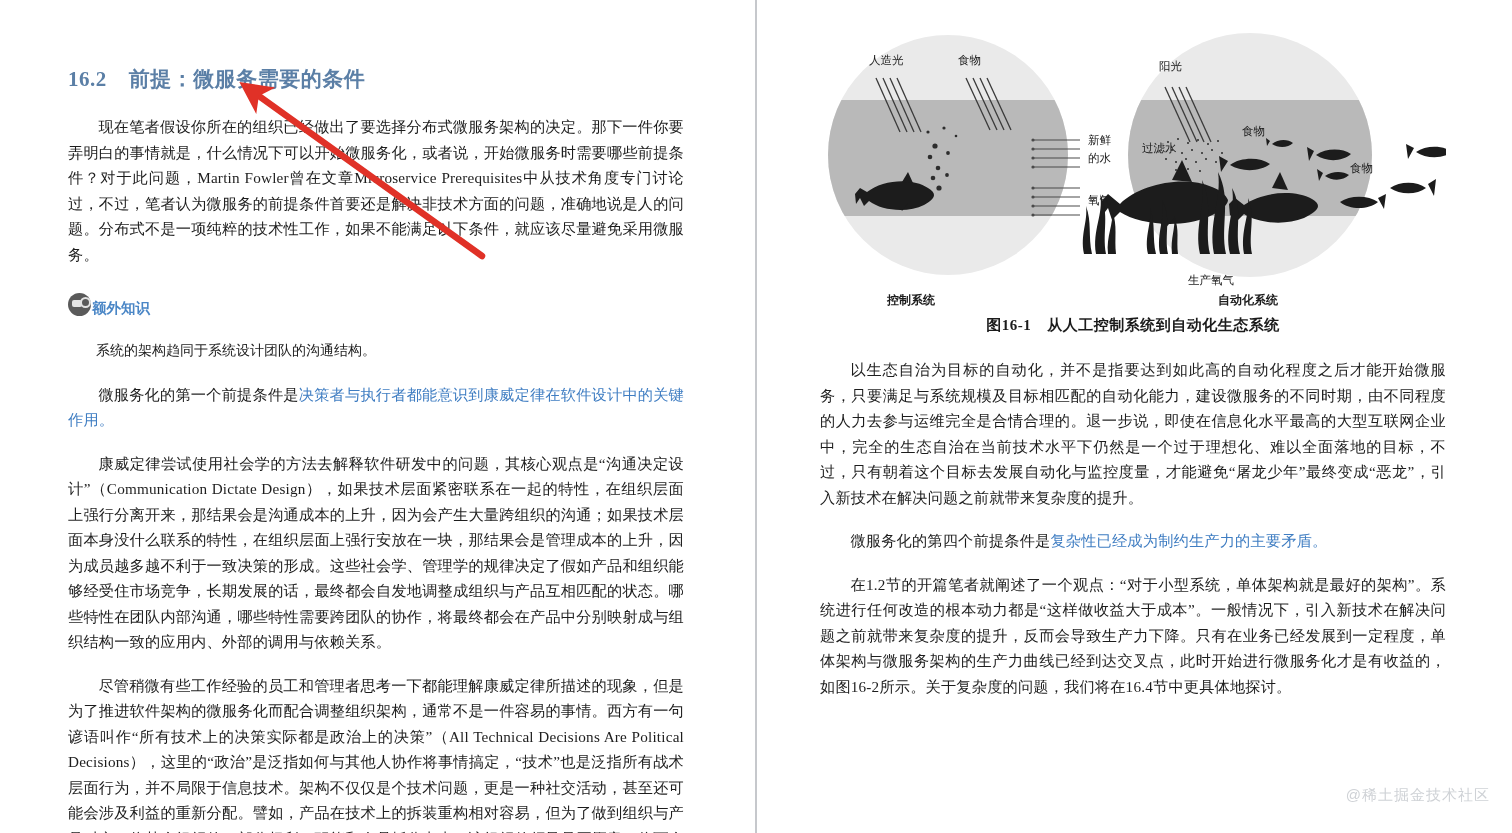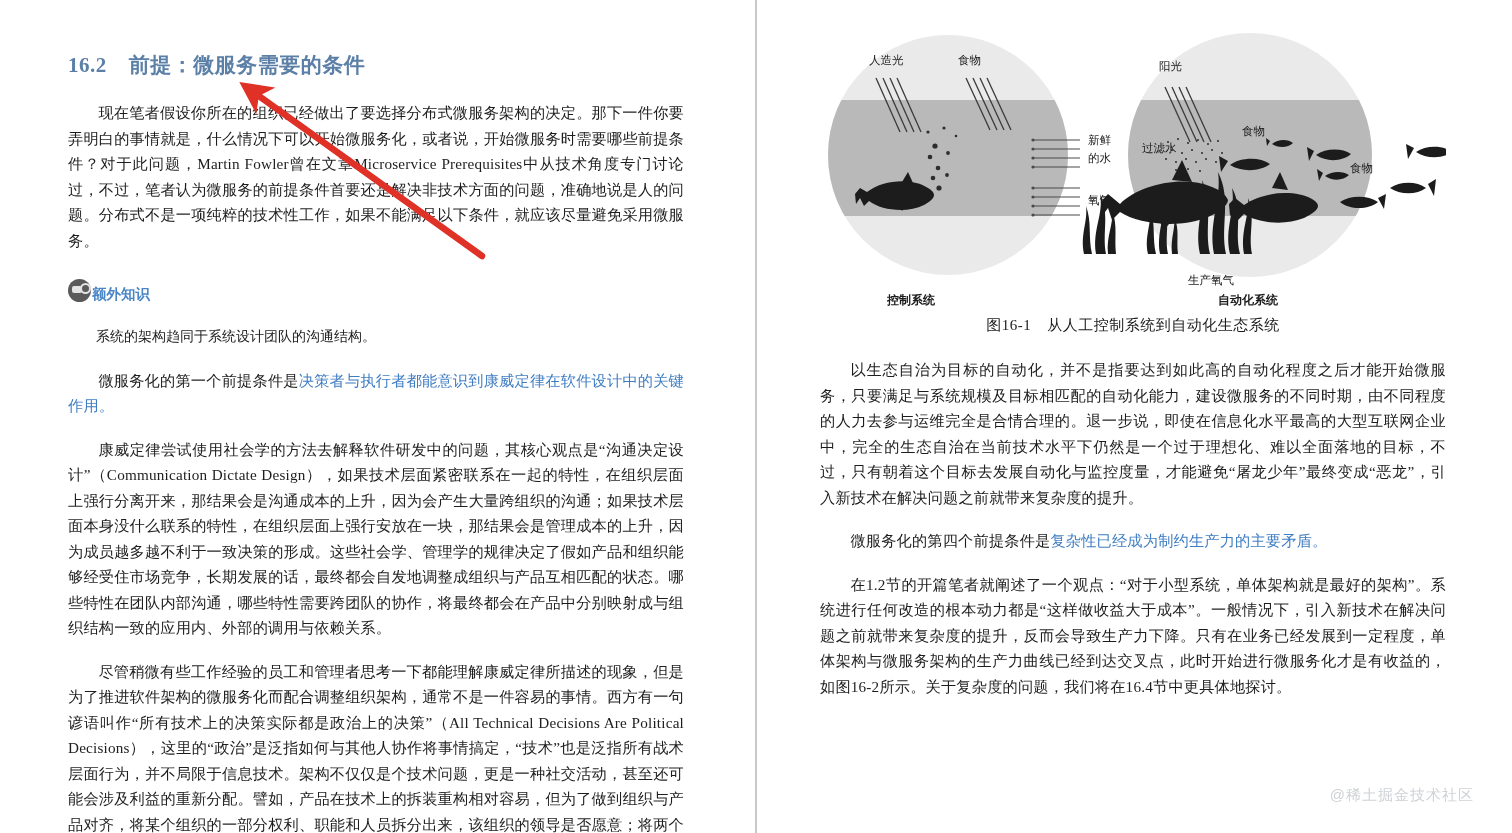--- a/index.html
+++ b/index.html
@@ -40,21 +40,21 @@
     left: 68px;
     top: 0;
     width: 616px;
   }
   .section-heading {
     color: #5b7fa6;
     font-size: 21px;
     font-weight: 700;
     letter-spacing: .5px;
     margin: 0;
-    padding-top: 53px;
+    padding-top: 67px;
     line-height: 1.2;
     font-family: "Liberation Serif", "DejaVu Serif", serif;
   }
   .section-heading .num { margin-right: 22px; }
 
   p.body {
     margin: 0;
     font-size: 15.2px;
     line-height: 25.5px;
     text-align: justify;
@@ -141,31 +141,31 @@
   }
   .figure {
     position: relative;
     width: 626px;
     height: 290px;
     margin-top: 22px;
   }
   .fig-caption {
     text-align: center;
     font-size: 15px;
-    font-weight: 400;
+    font-weight: 700;
     margin-top: 4px;
     letter-spacing: .5px;
   }
   .fig-caption .figno { margin-right: 16px; }
 
   .fig-svg { display: block; }
 
   .watermark {
     position: absolute;
-    right: 38px;
+    right: 22px;
     bottom: 28px;
     color: #cfd2d6;
     font-size: 15px;
     letter-spacing: 1px;
     font-family: "Liberation Sans", sans-serif;
     user-select: none;
     margin-top: 42px;
   }
 </style>
 </head>

